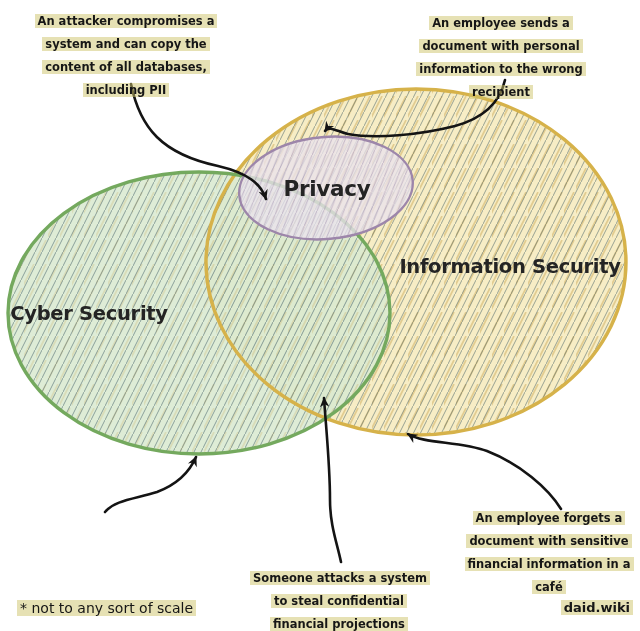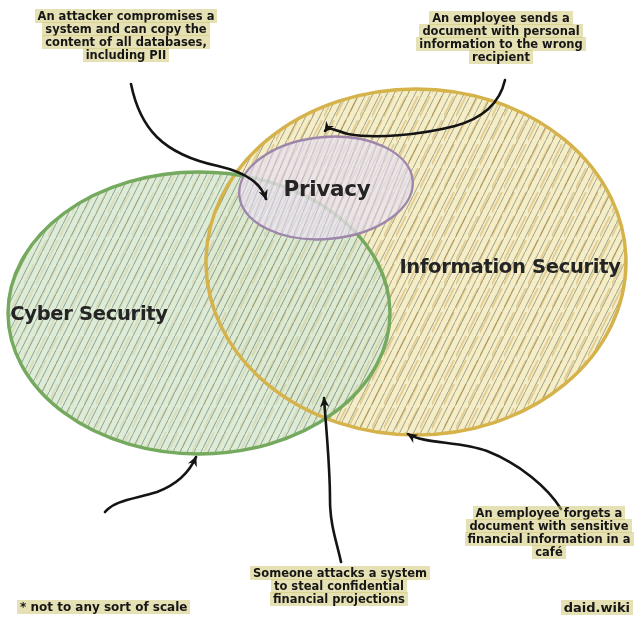--- a/index.html
+++ b/index.html
@@ -16,35 +16,35 @@
   .circle-label {
     font-family: "DejaVu Sans", sans-serif;
     fill: #242424;
     letter-spacing: -0.3px;
   }
   .note {
     position: absolute;
     text-align: center;
     font-size: 11.5px;
     font-weight: bold;
-    line-height: 13px;
+    line-height: 23px;
     color: #161616;
   }
   .hl {
     background: rgba(206,196,106,0.5);
     box-decoration-break: clone;
     -webkit-box-decoration-break: clone;
     padding: 0 3px;
   }
   .footnote {
     position: absolute;
     left: 17px;
     top: 600px;
-    font-size: 12px;
-    font-weight: bold;
+    font-size: 14px;
+    font-weight: normal;
     color: #161616;
   }
   .watermark {
     position: absolute;
     right: 7px;
     top: 600px;
     font-size: 13px;
     font-weight: bold;
     color: #161616;
   }

